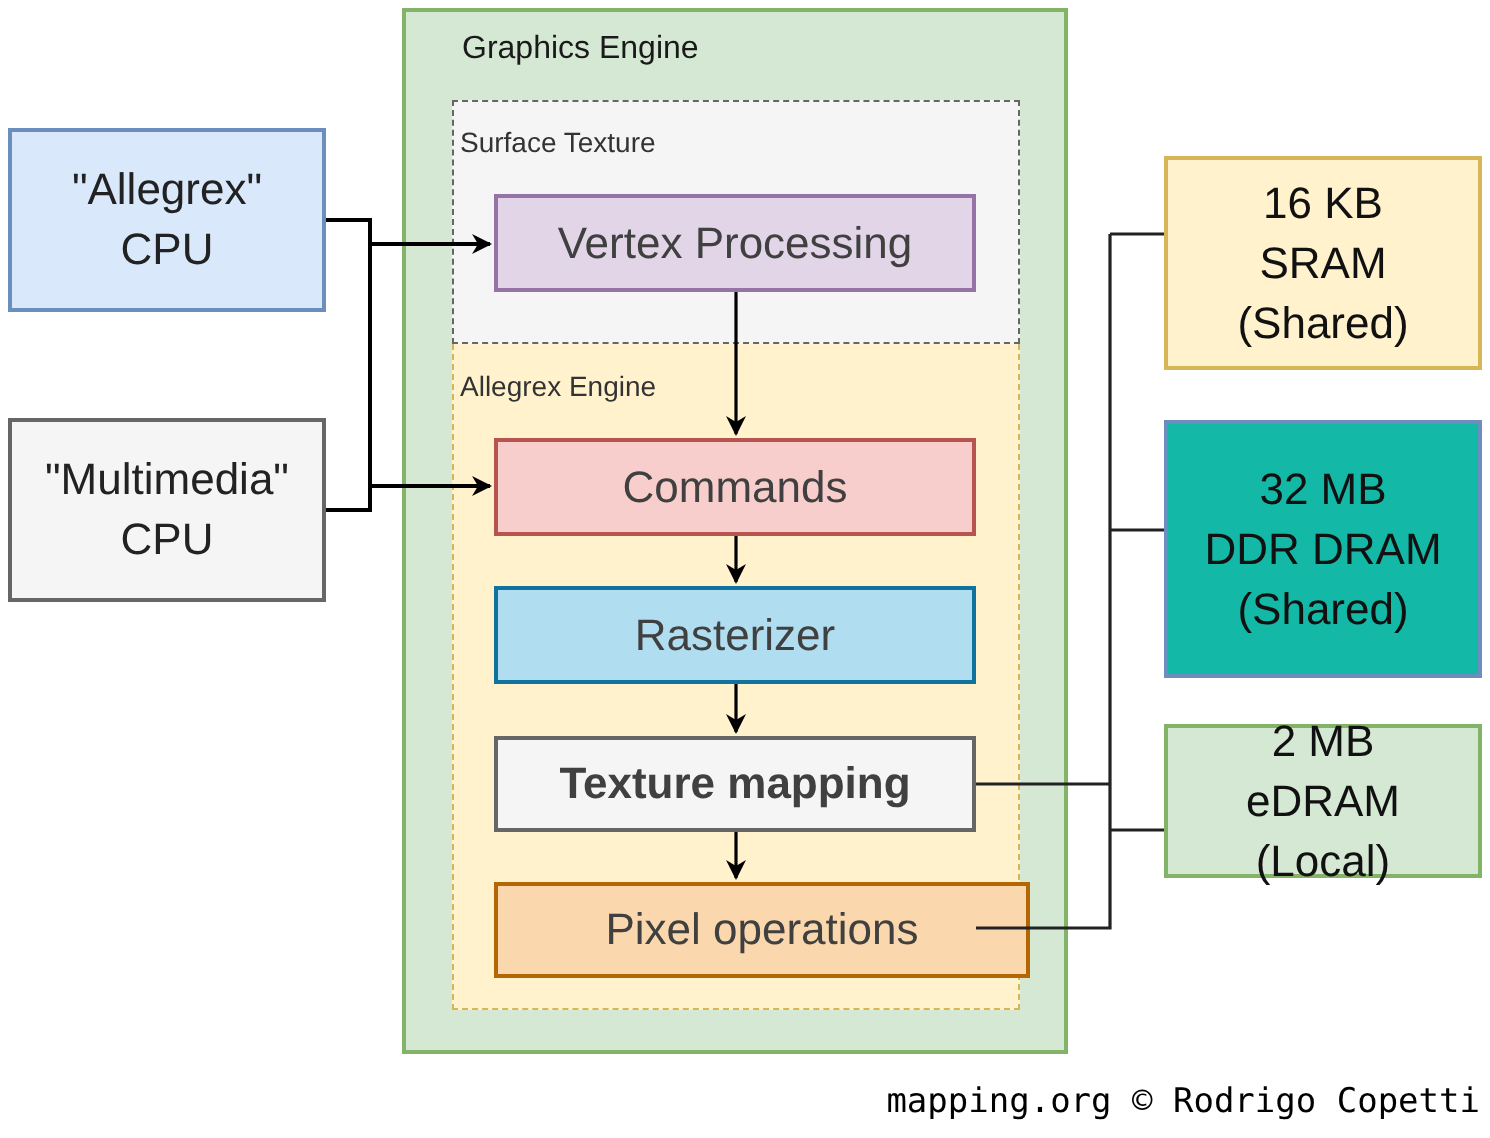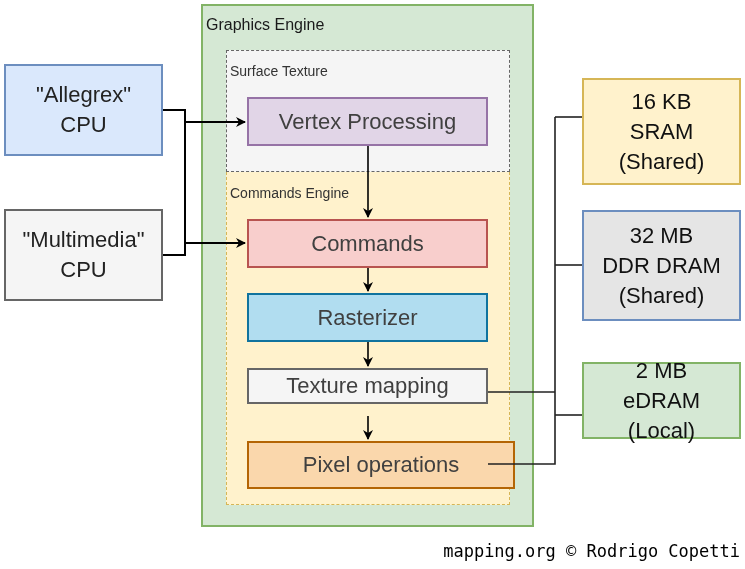--- a/index.html
+++ b/index.html
@@ -3,21 +3,21 @@
 <meta charset="utf-8">
 <style>
   html, body { margin: 0; padding: 0; background: #ffffff; }
   body { width: 745px; height: 569px; position: relative; overflow: hidden;
          font-family: "Liberation Sans", sans-serif; color: #111; }
   .box { position: absolute; box-sizing: border-box; display: flex;
          align-items: center; justify-content: center; text-align: center;
          white-space: pre-line; }
   #graphics-engine { left: 201px; top: 4px; width: 333px; height: 523px;
          background: #d5e8d4; border: 2px solid #82b366; }
-  .container-label { position: absolute; font-size: 16px; color: #1a1a1a; }
+  .container-label { position: absolute; font-size: 16px; color: #1a1a1a; margin-left: 25px; }
   #surface-engine { position: absolute; left: 226px; top: 50px; width: 284px; height: 122px;
          background: #f5f5f5; border: 1.5px dashed #666666; box-sizing: border-box; }
   #rendering-engine { position: absolute; left: 226px; top: 172px; width: 284px; height: 333px;
          background: #fff2cc; border: 1.5px dashed #d6b656; border-top: none; box-sizing: border-box; }
   .sub-label { position: absolute; font-size: 14px; color: #333; }
   .stage { font-size: 22px; color: #404040; }
   .cpu { font-size: 22px; line-height: 30px; color: #222; }
   .mem { font-size: 22px; line-height: 30px; color: #111; }
   #credit { position: absolute; right: 5px; top: 541px; font-family: "DejaVu Sans Mono", monospace;
          font-size: 17px; color: #000; }
@@ -26,37 +26,37 @@
 </head>
 <body>
 
 <div id="graphics-engine" class="box"></div>
 <div class="container-label" style="left:206px; top:16px;">Graphics Engine</div>
 
 <div id="surface-engine"></div>
 <div class="sub-label" style="left:230px; top:63px;">Surface Texture</div>
 
 <div id="rendering-engine"></div>
-<div class="sub-label" style="left:230px; top:185px;">Commands Engine</div>
+<div class="sub-label" style="left:230px; top:185px;">Allegrex Engine</div>
 
 <div class="box cpu" id="cpu-0" style="left: 4px; top: 64px; width: 159px; height: 92px; background: rgb(218, 232, 252); border: 2px solid rgb(108, 142, 191);">"Allegrex"
 CPU</div>
 <div class="box cpu" id="cpu-1" style="left: 4px; top: 209px; width: 159px; height: 92px; background: rgb(245, 245, 245); border: 2px solid rgb(102, 102, 102);">"Multimedia"
 CPU</div>
 
 <div class="box stage" id="stage-0" style="left: 247px; top: 97px; width: 241px; height: 49px; background: rgb(225, 213, 231); border: 2px solid rgb(150, 115, 166);">Vertex Processing</div>
 <div class="box stage" id="stage-1" style="left: 247px; top: 219px; width: 241px; height: 49px; background: rgb(248, 206, 204); border: 2px solid rgb(184, 84, 80);">Commands</div>
 <div class="box stage" id="stage-2" style="left: 247px; top: 293px; width: 241px; height: 49px; background: rgb(177, 221, 240); border: 2px solid rgb(16, 115, 158);">Rasterizer</div>
-<div class="box stage" id="stage-3" style="left: 247px; top: 368px; width: 241px; height: 36px; background: rgb(245, 245, 245); border: 2px solid rgb(102, 102, 102);">Texture mapping</div>
+<div class="box stage" id="stage-3" style="left: 247px; top: 368px; width: 241px; height: 48px; background: rgb(245, 245, 245); border: 2px solid rgb(102, 102, 102); font-weight: bold;">Texture mapping</div>
 <div class="box stage" id="stage-4" style="left: 247px; top: 441px; width: 268px; height: 48px; background: rgb(250, 215, 172); border: 2px solid rgb(180, 101, 4);">Pixel operations</div>
 
 <div class="box mem" id="mem-0" style="left: 582px; top: 78px; width: 159px; height: 107px; background: rgb(255, 242, 204); border: 2px solid rgb(214, 182, 86);">16 KB
 SRAM
 (Shared)</div>
-<div class="box mem" id="mem-1" style="left: 582px; top: 210px; width: 159px; height: 111px; background: #e5e5e5; border: 2px solid rgb(108, 142, 191);">32 MB
+<div class="box mem" id="mem-1" style="left: 582px; top: 210px; width: 159px; height: 129px; background: #14b8a6; border: 2px solid rgb(108, 142, 191);">32 MB
 DDR DRAM
 (Shared)</div>
 <div class="box mem" id="mem-2" style="left: 582px; top: 362px; width: 159px; height: 77px; background: rgb(213, 232, 212); border: 2px solid rgb(130, 179, 102);">2 MB
 eDRAM
 (Local)</div>
 
 <svg id="wires" viewBox="0 0 745 569">
   <defs>
     <marker id="arrow" markerWidth="10" markerHeight="10" refX="9" refY="5" orient="auto" markerUnits="userSpaceOnUse">
       <path d="M0,0 L10,5 L0,10 L3,5 Z" fill="#000"></path>

